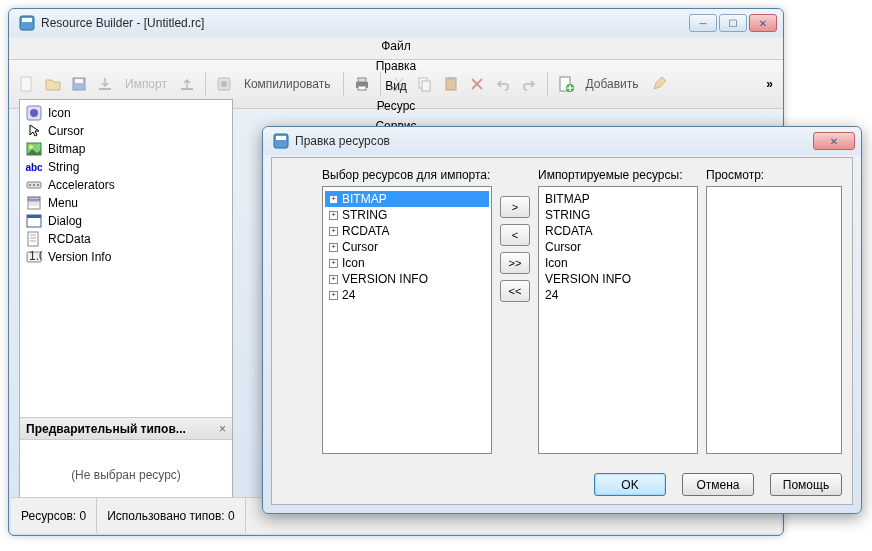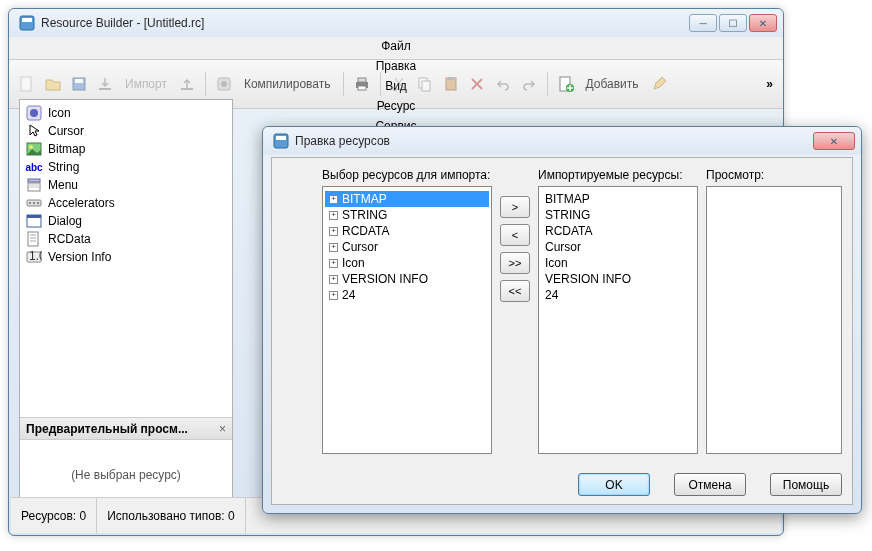--- a/index.html
+++ b/index.html
@@ -43,21 +43,21 @@
 .dlg-client { position: absolute; left: 8px; top: 30px; right: 8px; bottom: 8px; background: #f0f0f0; border: 1px solid #b0b0b0; padding-left: 40px; }
 .dlg-body { padding: 10px; display: flex; gap: 8px; height: calc(100% - 40px); }
 .col { display: flex; flex-direction: column; }
 .col-label { margin-bottom: 4px; }
 .listbox { border: 1px solid #888; background: #fff; flex: 1; padding: 4px 2px; overflow: auto; }
 .listbox .li { padding: 1px 4px; display: flex; align-items: center; gap: 4px; white-space: nowrap; }
 .li.selected { background: #3399ff; color: #fff; }
 .expander { width: 9px; height: 9px; border: 1px solid #888; display: inline-flex; align-items: center; justify-content: center; font-size: 8px; line-height: 1; color: #333; background: #fff; }
 .mid-btns { display: flex; flex-direction: column; gap: 6px; justify-content: flex-start; padding-top: 28px; }
 .move-btn { width: 30px; height: 22px; border: 1px solid #888; background: linear-gradient(#fdfdfd, #e4e4e4); border-radius: 3px; font-size: 11px; }
-.dlg-buttons { position: absolute; right: 10px; bottom: 8px; display: flex; gap: 24px; }
+.dlg-buttons { position: absolute; right: 10px; bottom: 8px; display: flex; gap: 16px; }
 .btn { min-width: 72px; height: 23px; border: 1px solid #707070; background: linear-gradient(#fdfdfd, #e0e0e0); border-radius: 3px; padding: 0 10px; }
 .btn.default { border-color: #3c7fb1; box-shadow: 0 0 2px #6badf0 inset; background: linear-gradient(#eaf6fd, #bee6fd); }
 
 svg { display: block; }
 </style>
 </head>
 <body>
 
 <div class="main-window">
   <div class="titlebar">
@@ -215,42 +215,42 @@
         </div>
       <div class="tree-item">
           <span class="tree-icon">
             <span style="font-size:10px;font-weight:bold;color:#0000cc">abc</span>
           </span>
           <span>String</span>
         </div>
       <div class="tree-item">
           <span class="tree-icon">
             <svg width="16" height="16">
+              <rect x="1" y="5" width="14" height="6" rx="1" fill="#e0e0e0" stroke="#888"></rect>
+              <rect x="3" y="7" width="2" height="2" fill="#888"></rect>
+              <rect x="7" y="7" width="2" height="2" fill="#888"></rect>
+              <rect x="11" y="7" width="2" height="2" fill="#888"></rect>
+            </svg>
+          </span>
+          <span>Accelerators</span>
+        </div>
+      <div class="tree-item">
+          <span class="tree-icon">
+            <svg width="16" height="16">
               <rect x="2" y="2" width="12" height="3" fill="#c0c0e0" stroke="#6060a0"></rect>
               <rect x="2" y="6" width="12" height="8" fill="#fff" stroke="#888"></rect>
               <line x1="3" y1="8" x2="13" y2="8" stroke="#ccc"></line>
               <line x1="3" y1="10" x2="13" y2="10" stroke="#ccc"></line>
             </svg>
           </span>
           <span>Menu</span>
         </div>
       <div class="tree-item">
           <span class="tree-icon">
             <svg width="16" height="16">
-              <rect x="1" y="5" width="14" height="6" rx="1" fill="#e0e0e0" stroke="#888"></rect>
-              <rect x="3" y="7" width="2" height="2" fill="#888"></rect>
-              <rect x="7" y="7" width="2" height="2" fill="#888"></rect>
-              <rect x="11" y="7" width="2" height="2" fill="#888"></rect>
-            </svg>
-          </span>
-          <span>Accelerators</span>
-        </div>
-      <div class="tree-item">
-          <span class="tree-icon">
-            <svg width="16" height="16">
               <rect x="1" y="2" width="14" height="12" fill="#fff" stroke="#4060a0"></rect>
               <rect x="1" y="2" width="14" height="3" fill="#4060a0"></rect>
             </svg>
           </span>
           <span>Dialog</span>
         </div>
       <div class="tree-item">
           <span class="tree-icon">
             <svg width="16" height="16">
               <rect x="2" y="1" width="10" height="14" fill="#fff" stroke="#888"></rect>
@@ -266,21 +266,21 @@
             <svg width="16" height="16">
               <rect x="1" y="3" width="14" height="10" rx="1" fill="#f0f0f0" stroke="#888"></rect>
               <text x="3" y="11" font-size="7" fill="#333">1.0</text>
             </svg>
           </span>
           <span>Version Info</span>
         </div>
     </div>
     <div class="preview-panel">
       <div class="panel-header">
-        <span>Предварительный просм...</span>
+        <span>Предварительный типов...</span>
         <span class="x">×</span>
       </div>
       <div class="preview-body">(Не выбран ресурс)</div>
     </div>
   </div>
 
   <div class="statusbar">
     <div class="status-cell">Ресурсов: 0</div>
     <div class="status-cell">Использовано типов: 0</div>
   </div>

